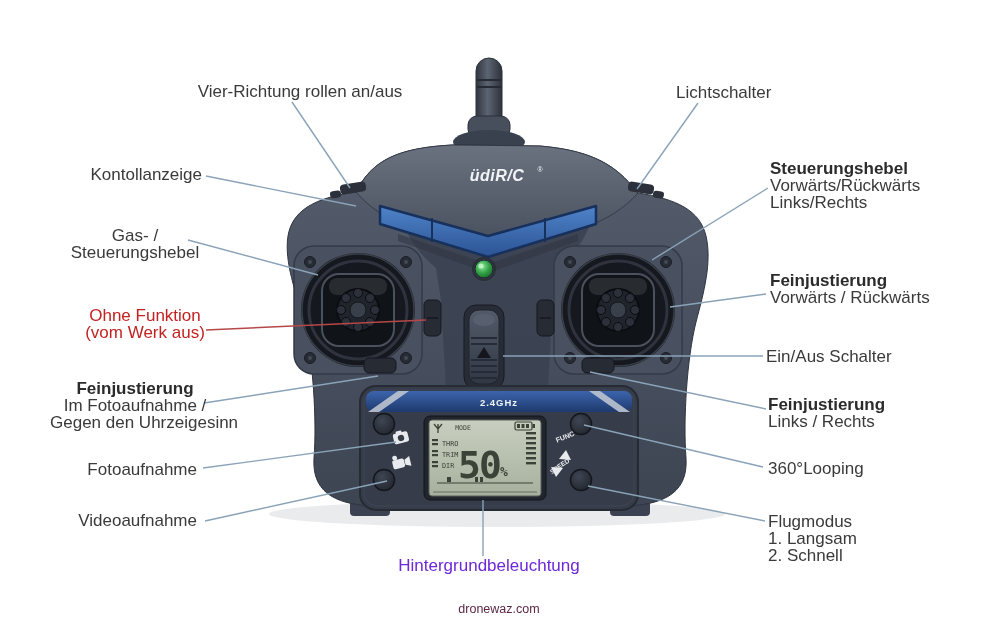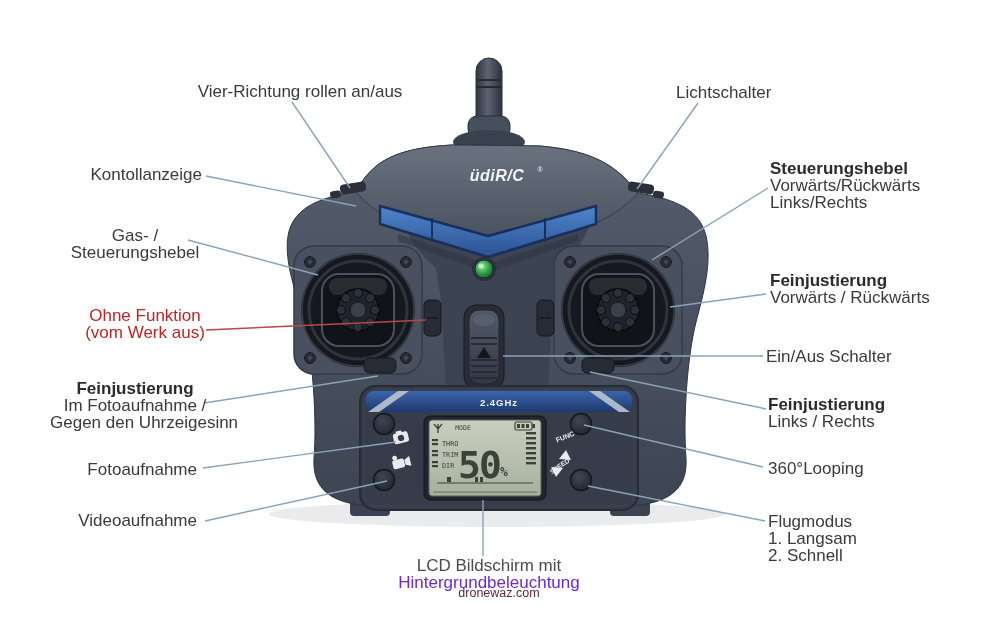--- a/index.html
+++ b/index.html
@@ -13,21 +13,21 @@
     white-space:nowrap;
   }
   .label .b{font-weight:bold;color:#2b2b2b;}
   .t-right{text-align:right;}
   .t-center{text-align:center;}
   .t-left{text-align:left;}
   .red{color:#c32222;}
   .gray{color:#6d28d9;}
   .dark{color:#4b4b4b;}
   .watermark{
-    position:absolute;font-size:12.5px;color:#5c2744;text-align:center;
+    position:absolute;font-size:12.5px;color:#5c2744;text-align:center;margin-top:16px;
   }
   .lbl-line{display:block;}
 </style>
 </head>
 <body>
 
 <div class="canvas">
 
   <svg width="1000" height="643" viewBox="0 0 1000 643">
     <defs>
@@ -317,19 +317,18 @@
     <span class="lbl-line">360°Looping</span>
   </div>
 
   <div class="label t-left" style="left:768px;top:513px;">
     <span class="lbl-line">Flugmodus</span>
     <span class="lbl-line">1. Langsam</span>
     <span class="lbl-line">2. Schnell</span>
   </div>
 
   <div class="label t-center" style="left:369px;top:557px;width:240px;">
-    <span class="lbl-line dark">LCD Bildschirm mit</span>
     <span class="lbl-line gray">Hintergrundbeleuchtung</span>
   </div>
 
   <div class="watermark" style="left:399px;top:586px;width:200px;">dronewaz.com</div>
 
 </div>
 
 </body></html>

